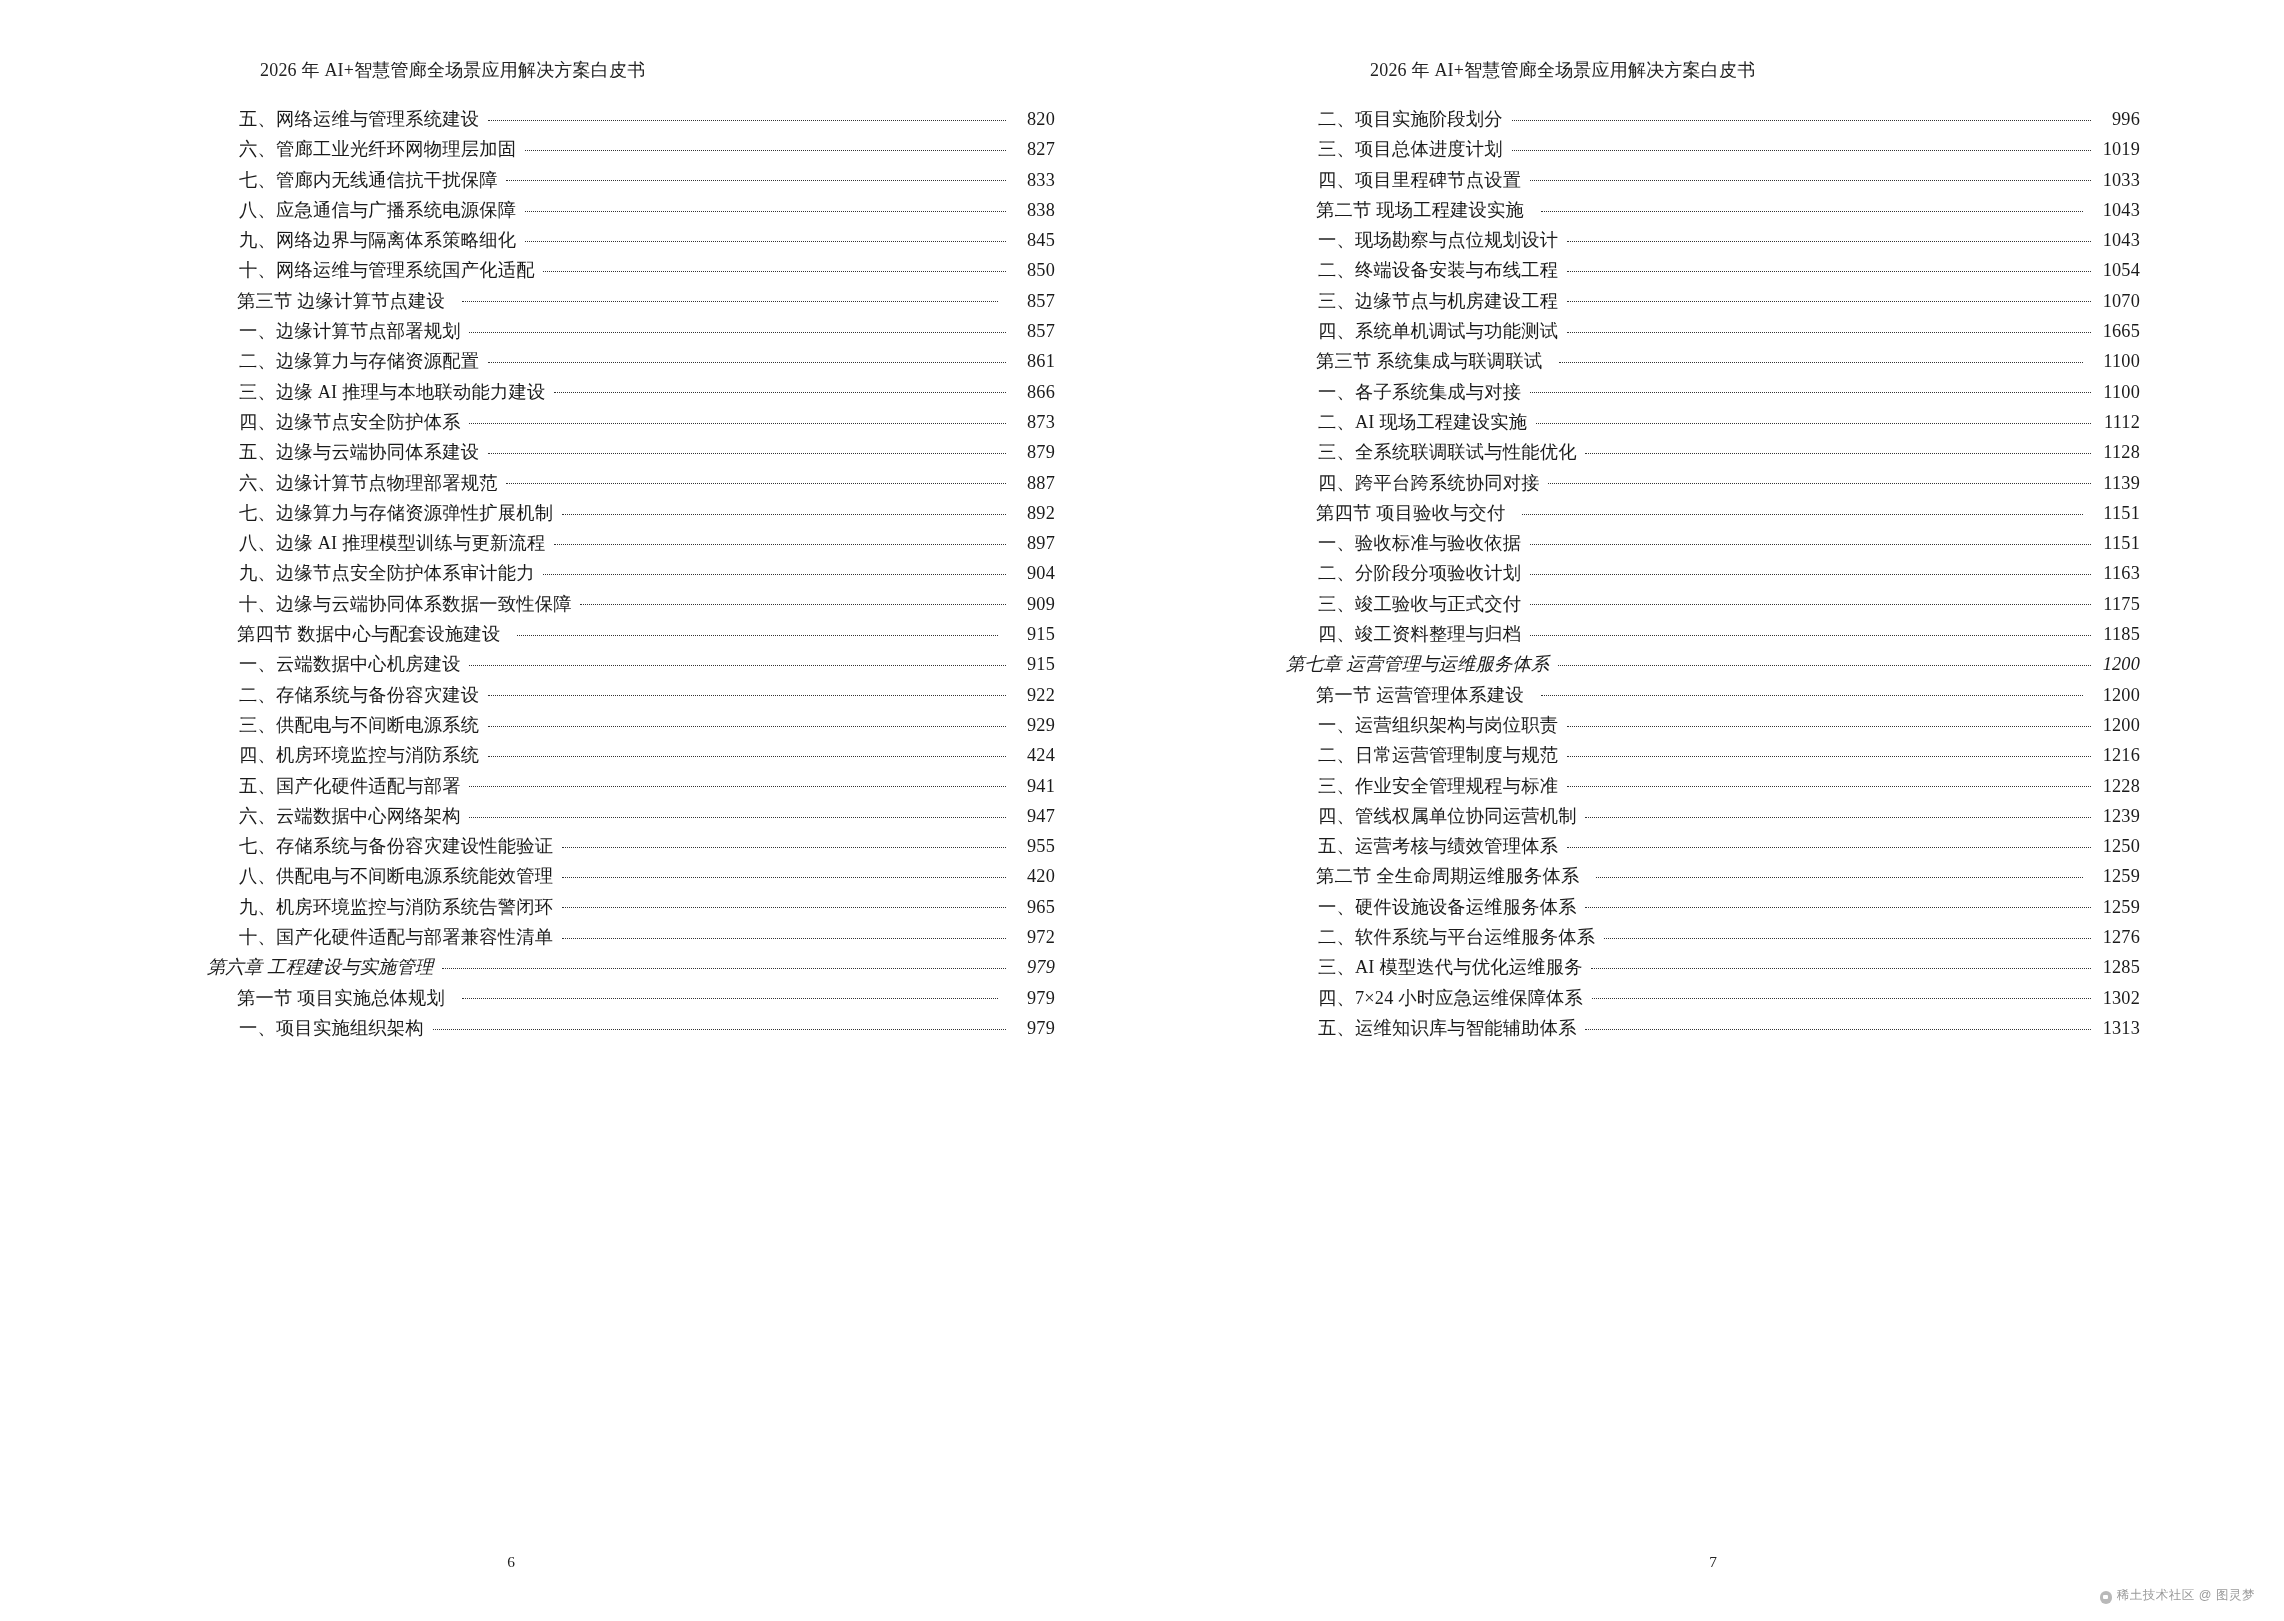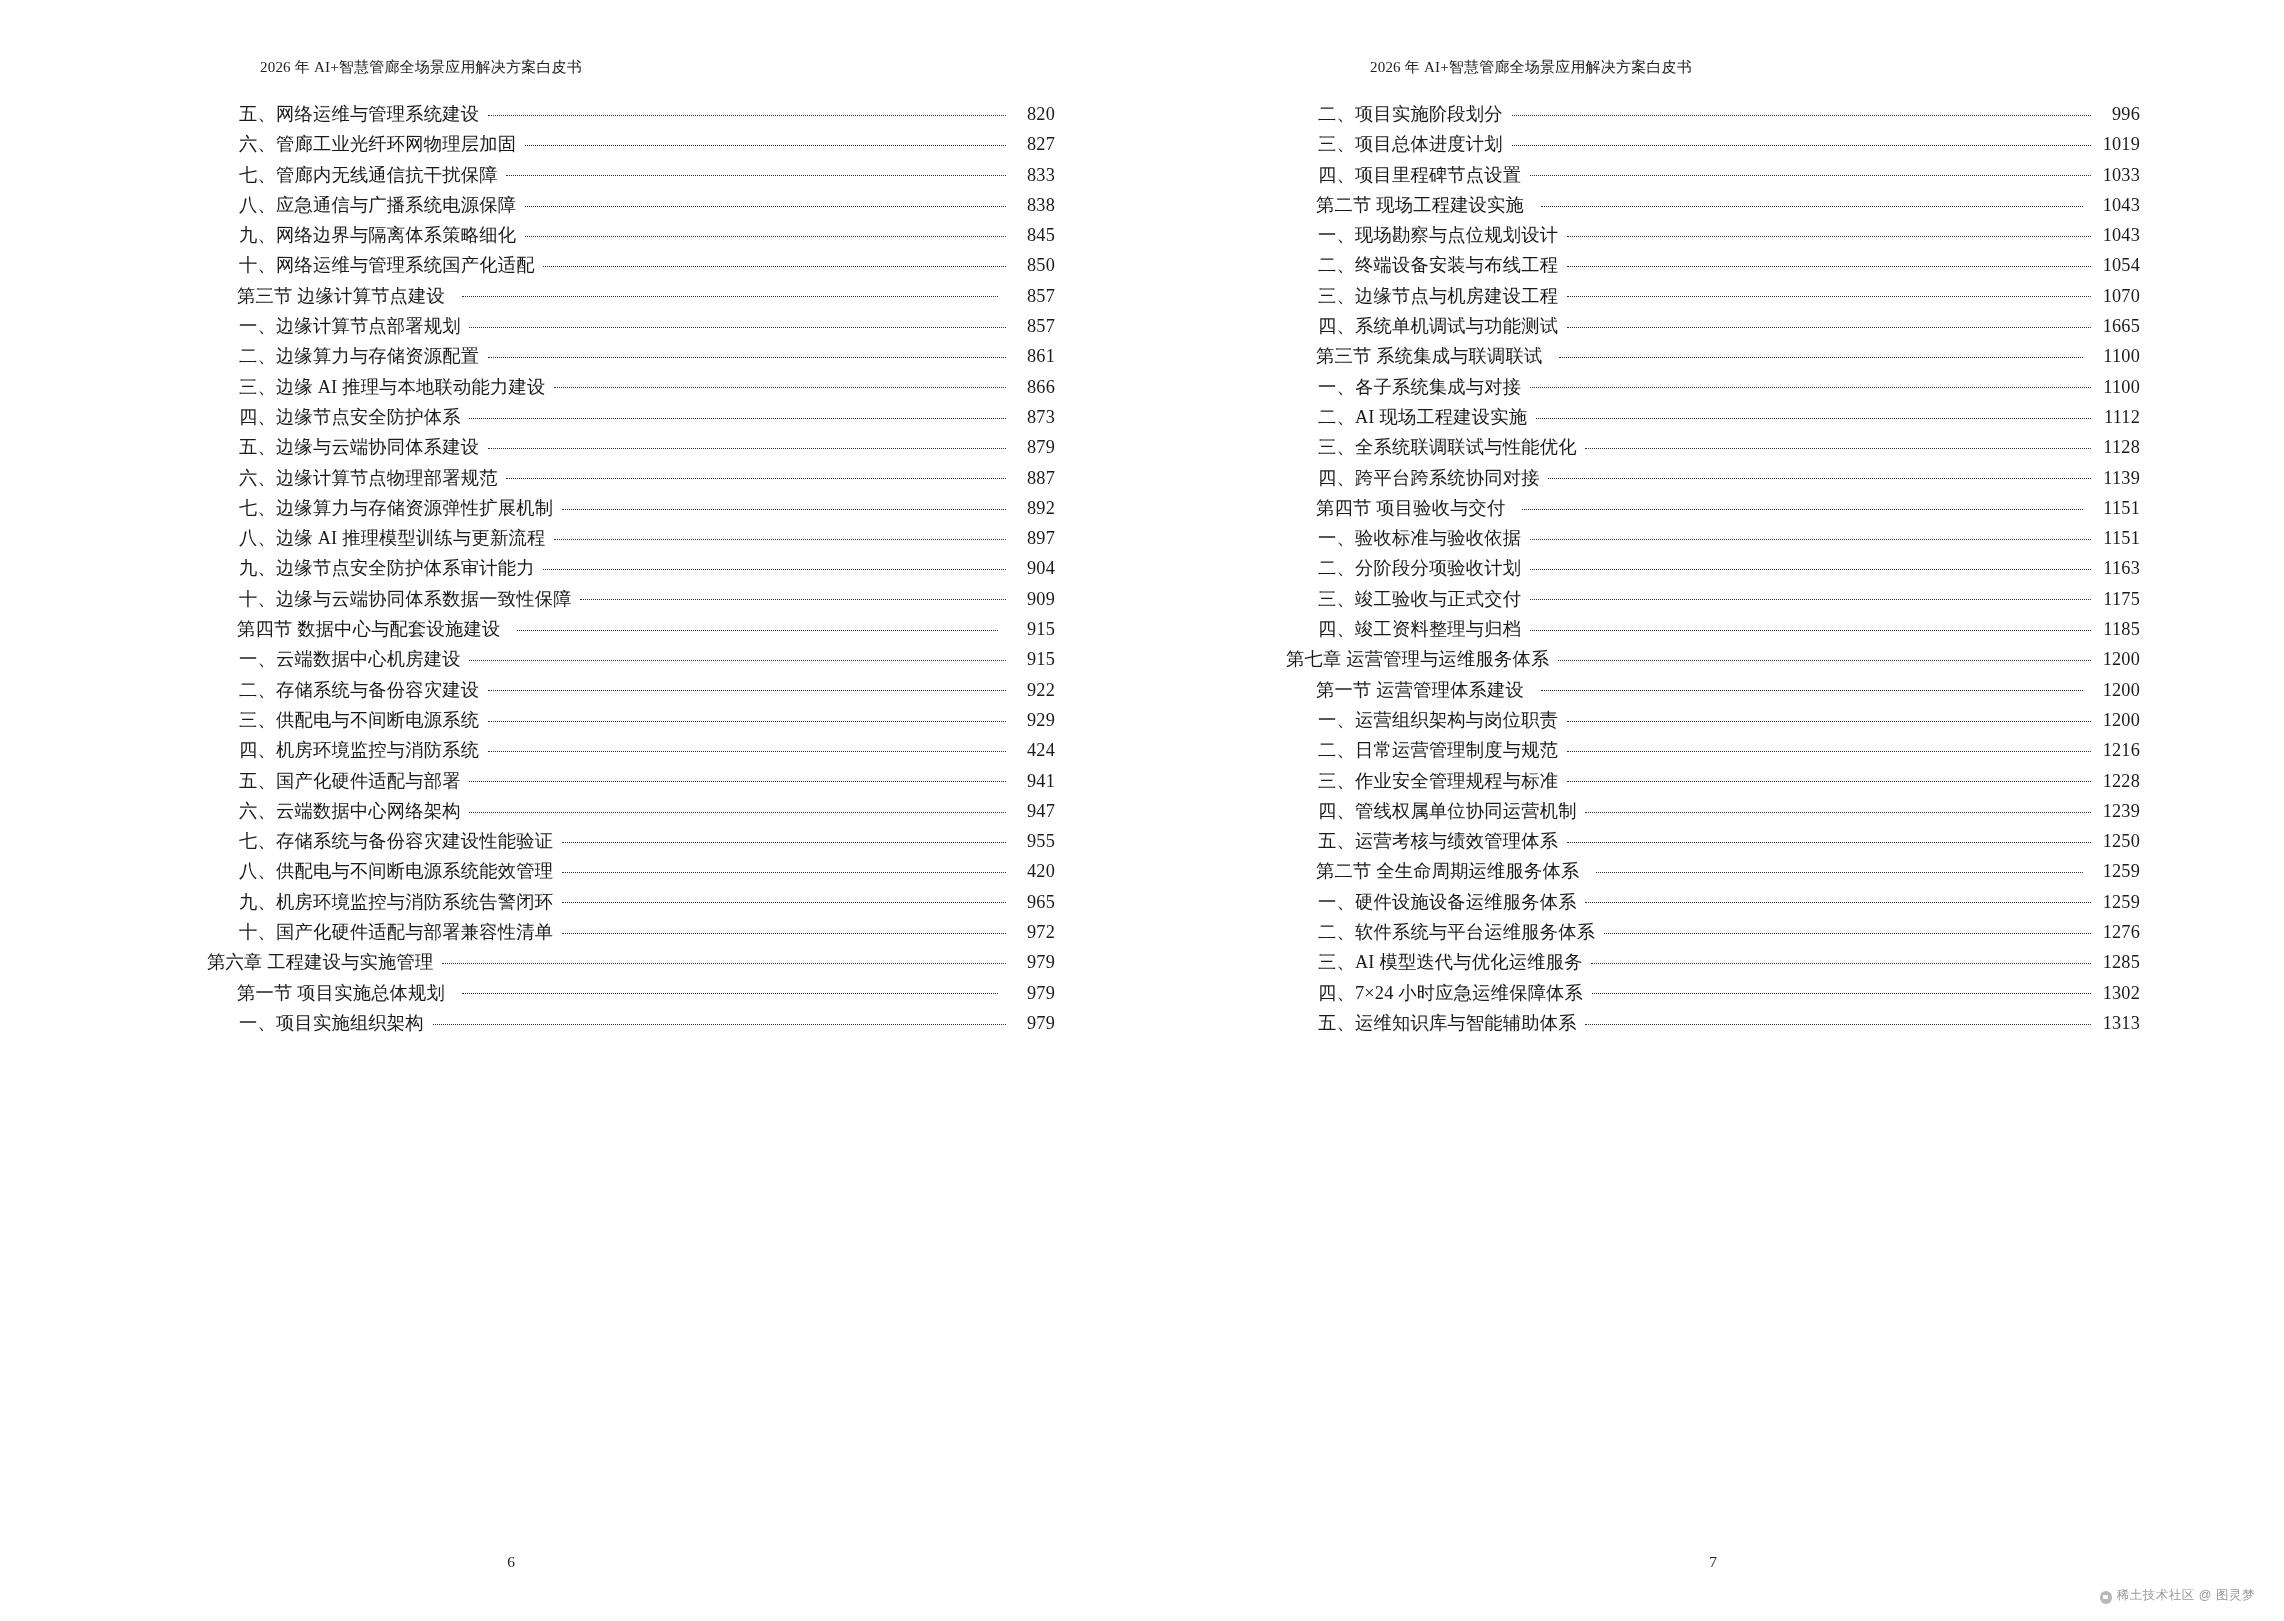--- a/index.html
+++ b/index.html
@@ -26,21 +26,21 @@
     width: 1142px;
     height: 1564px;
     box-sizing: border-box;
     position: relative;
     padding: 0 87px;
   }
   .page-left { padding-left: 207px; padding-right: 87px; }
   .page-right { padding-left: 144px; padding-right: 144px; }
 
   .running-head {
-    font-size: 15px;
+    font-size: 18px;
     letter-spacing: 0.2px;
     color: #222;
     margin-bottom: 28px;
     font-family: "Liberation Serif", serif;
   }
   .page-left .running-head { text-align: left; padding-left: 53px;}
   .page-right .running-head { text-align: left; padding-left: 84px;}
 
   .toc {
     list-style: none;
@@ -70,21 +70,21 @@
     height: 0;
   }
   .toc-row .page-no {
     flex: 0 0 auto;
     text-align: right;
     min-width: 46px;
     letter-spacing: 0.2px;
   }
 
   
-  .lvl-chapter  { margin-left: 0px; }
+  .lvl-chapter  { margin-left: 0px; font-style: italic; }
   .lvl-section  { margin-left: 30px; gap: 8px; }
   .lvl-item     { margin-left: 32px; }
 
   .folio {
     position: absolute;
     bottom: 51px;
     left: 0;
     right: 0;
     text-align: center;
     font-size: 15.4px;

